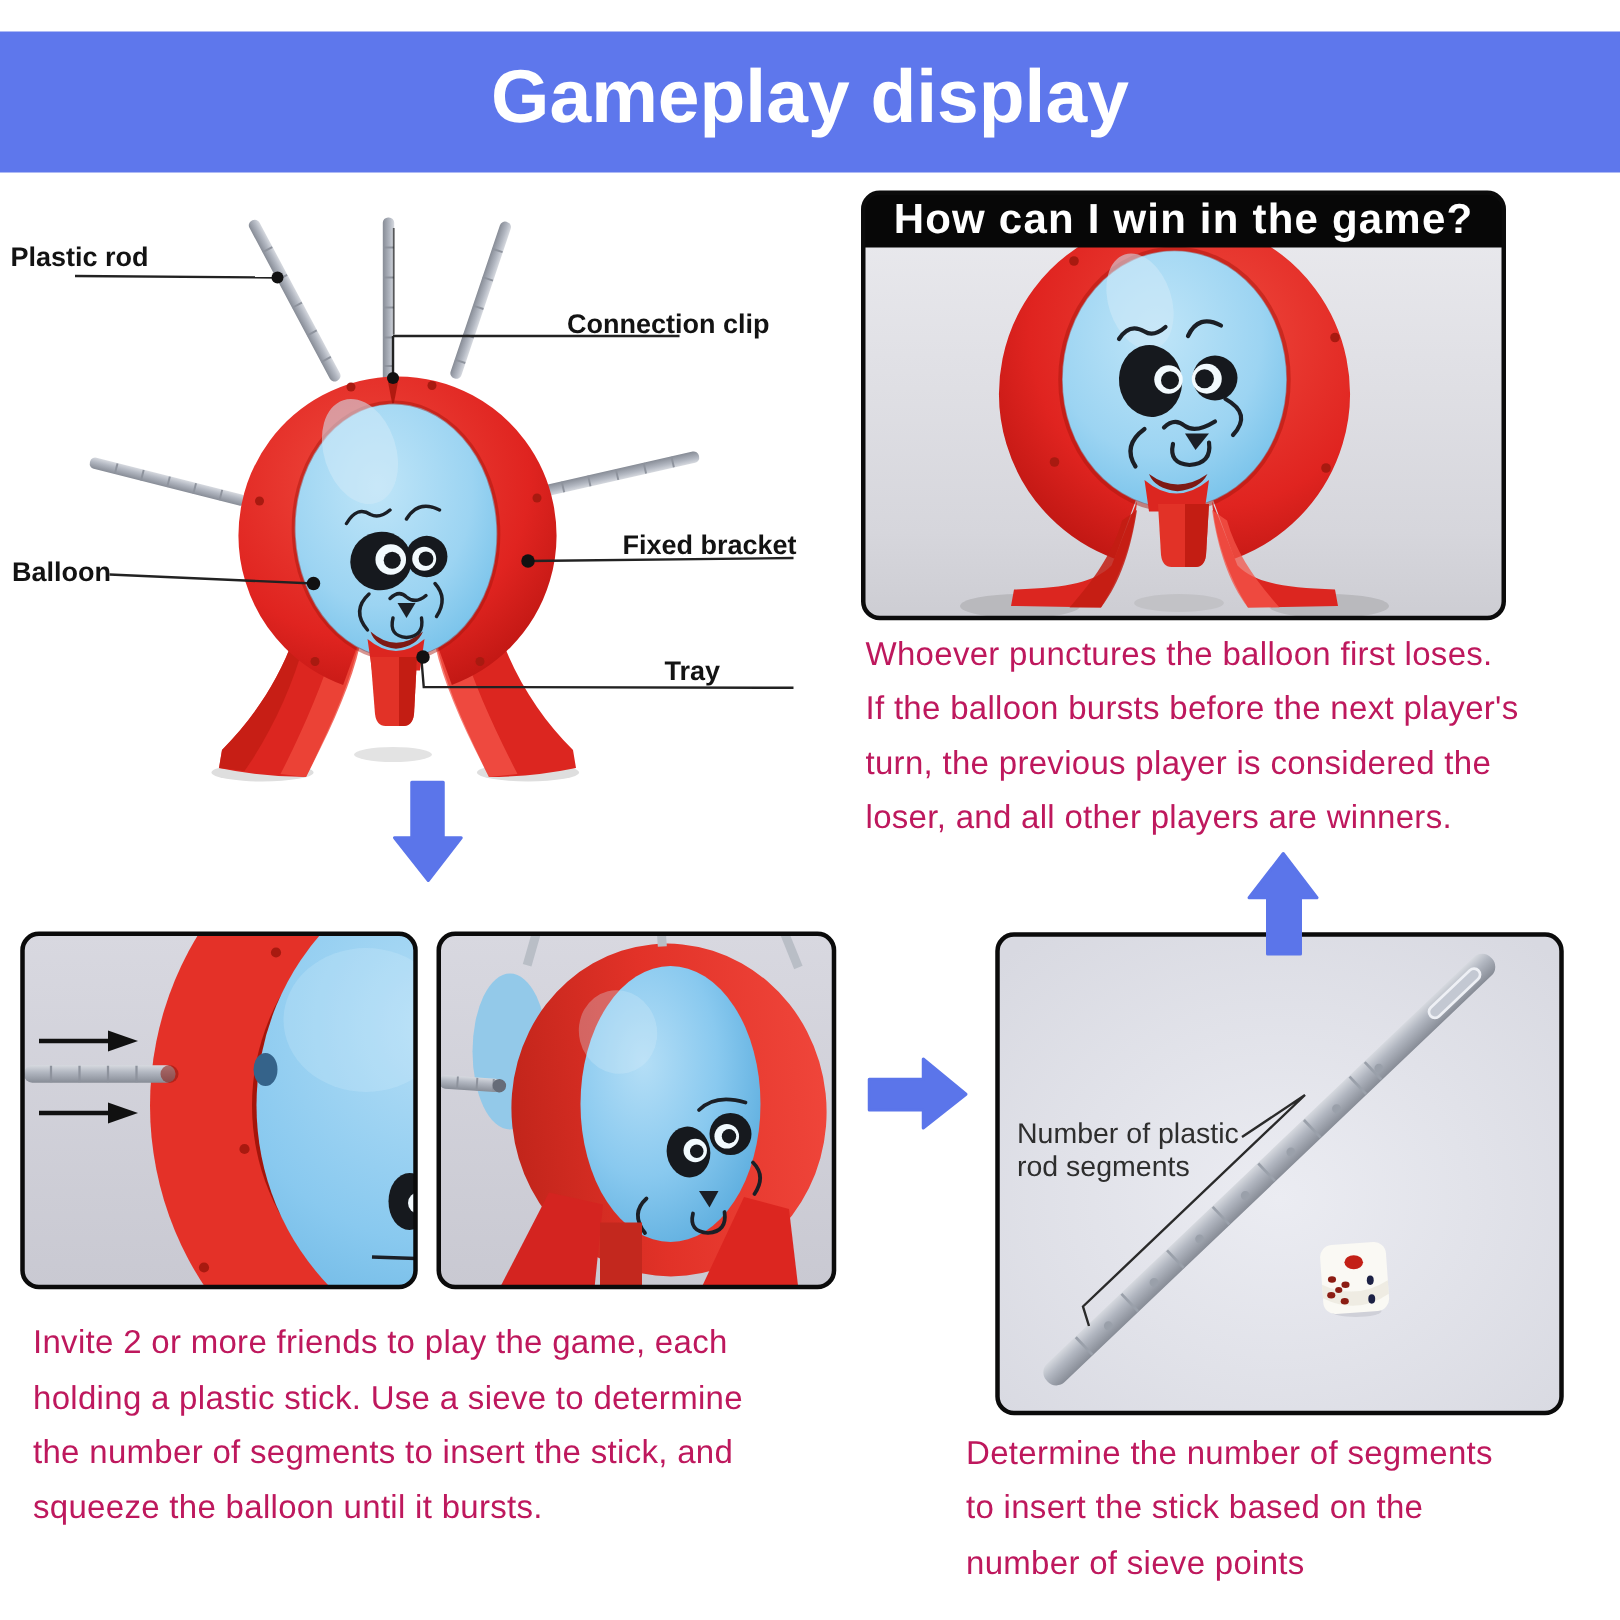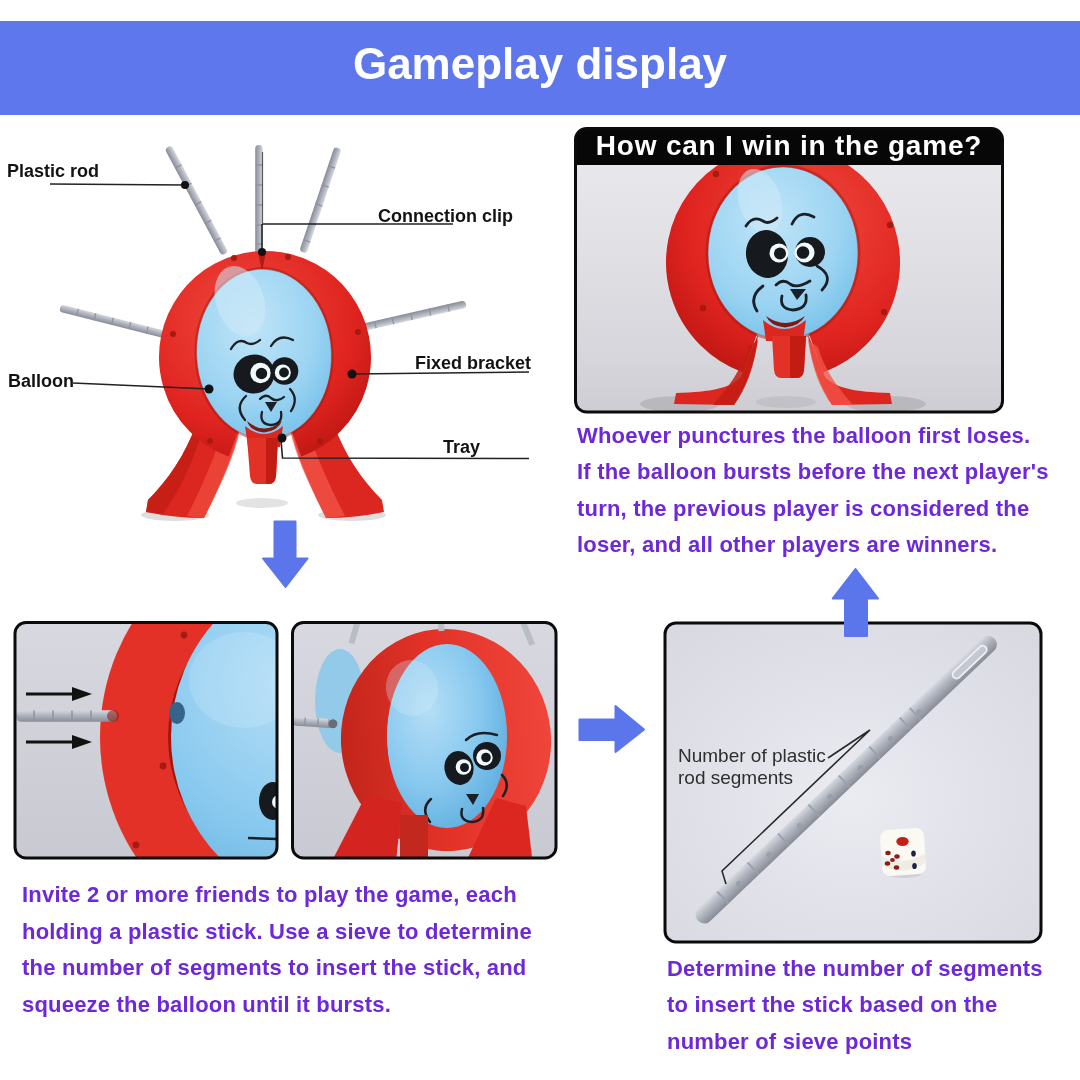--- a/index.html
+++ b/index.html
@@ -1,22 +1,22 @@
 <!DOCTYPE html>
 <html><head>
 <meta charset="utf-8">
 <style>
   html,body{margin:0;padding:0;}
   body{width:1080px;height:1080px;position:relative;background:#ffffff;
        font-family:"Liberation Sans", sans-serif;overflow:hidden;}
   .abs{position:absolute;}
   .banner{left:0;top:21px;width:1080px;height:94px;background:#5e77ec;
           display:flex;align-items:center;justify-content:center;}
-  .banner span{color:#fff;font-weight:bold;font-size:44px;letter-spacing:0px;position:relative;top:-4px;}
-  .txt{color:#6d28d9;font-weight:bold;font-size:22px;line-height:36.5px;white-space:pre;letter-spacing:0.2px;}
+  .banner span{color:#fff;font-weight:bold;font-size:50px;letter-spacing:0px;position:relative;top:-4px;}
+  .txt{color:#be185d;font-weight:normal;font-size:22px;line-height:36.5px;white-space:pre;letter-spacing:0.2px;}
 </style>
 </head>
 <body>
 <svg class="abs" style="left:0;top:0" width="1080" height="1080" viewBox="0 0 1080 1080">
   <defs>
     <linearGradient id="rodg" x1="0" y1="0" x2="0" y2="1">
       <stop offset="0" stop-color="#d6d9df"></stop>
       <stop offset="0.4" stop-color="#b2b7c1"></stop>
       <stop offset="1" stop-color="#878c96"></stop>
     </linearGradient>
@@ -427,15 +427,15 @@
 <div class="txt abs" style="left:577px;top:417.5px;">Whoever punctures the balloon first loses.
 If the balloon bursts before the next player's
 turn, the previous player is considered the
 loser, and all other players are winners.</div>
 
 <div class="txt abs" style="left:22px;top:877px;">Invite 2 or more friends to play the game, each
 holding a plastic stick. Use a sieve to determine
 the number of segments to insert the stick, and
 squeeze the balloon until it bursts.</div>
 
-<div class="txt abs" style="left:667px;top:950.5px;">Determine the number of segments
+<div class="txt abs" style="left:644px;top:950.5px;">Determine the number of segments
 to insert the stick based on the
 number of sieve points</div>
 
 </body></html>

